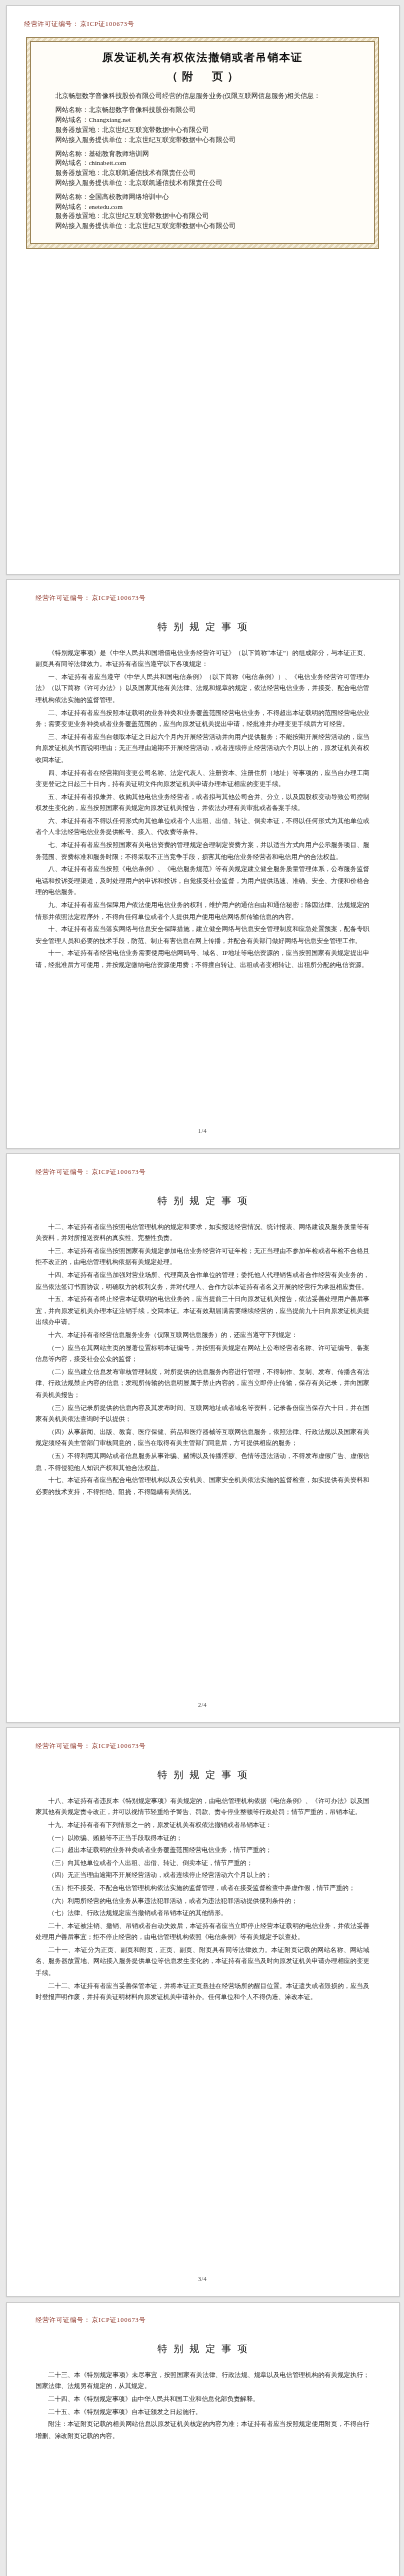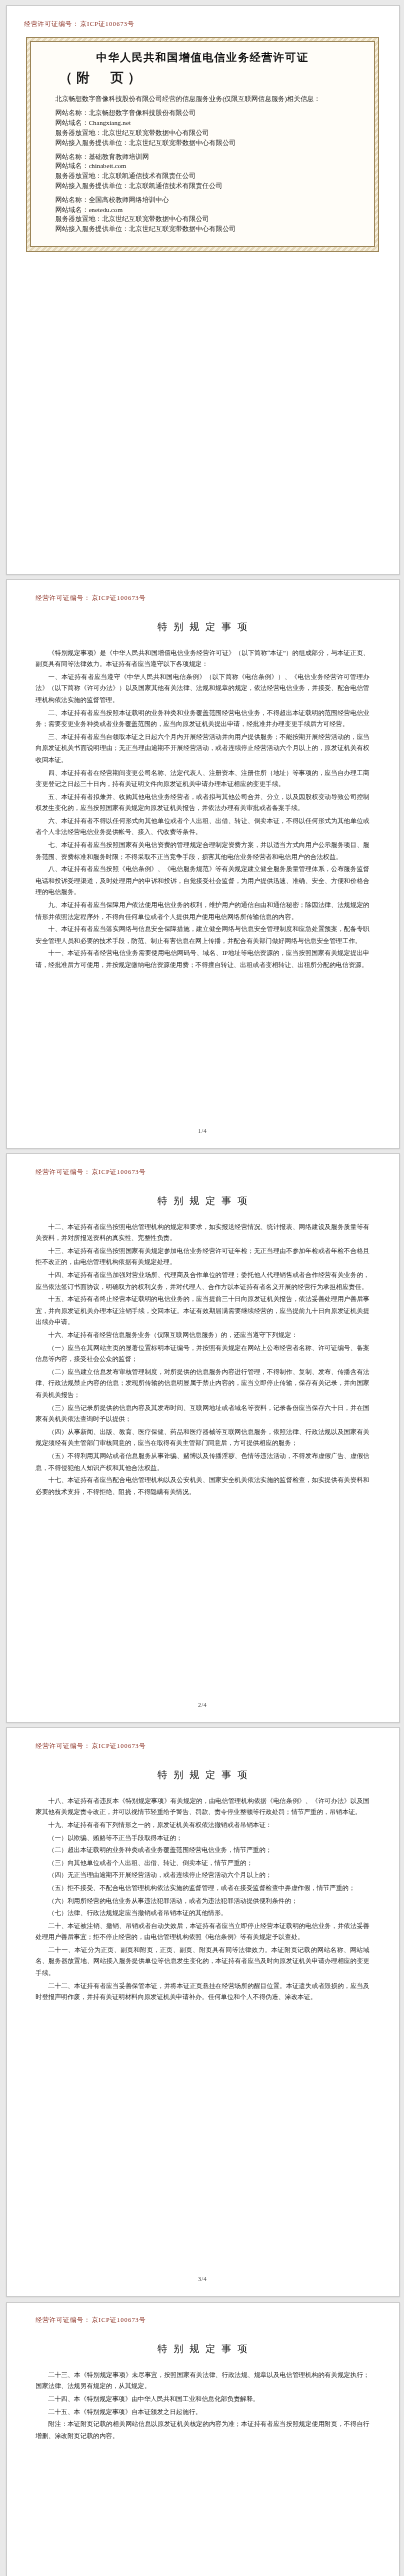--- a/index.html
+++ b/index.html
@@ -30,21 +30,21 @@
     background:repeating-linear-gradient(135deg,#e5d9bd 0 2.1px,#f6efdc 2.1px 4.1px);
   }
   .cert-inner {
     background:#fffdf8; border:0.5px solid #9c8557; padding:9.3px 24px 12.4px;
   }
   .cert-title {
     text-align:center; font-size:10.8px; font-weight:bold;
     letter-spacing:1px; margin:0; color:#111111;
   }
   .cert-subtitle {
-    font-size:13px; letter-spacing:4.1px; text-indent:4.1px;
+    text-align:center; font-size:11px; letter-spacing:4.1px; text-indent:4.1px;
     margin:4.1px 0 7.2px; font-weight:bold;
   }
   .cert-intro { font-size:6.7px; line-height:9.8px; margin:0 0 3.1px; }
   .cert-line  { font-size:6.7px; line-height:9.8px; margin:0; }
   .site-group { margin-top:4.1px; }
 
   
   .prov-page { padding:13.4px 29px 0; }
   .prov-title {
     text-align:center; font-size:9.8px; font-weight:normal;
@@ -63,21 +63,21 @@
 <body>
 
 <div class="stage">
 
   <section class="page">
     <div class="page-header">
       <span>经营许可证编号：</span><span class="num">京ICP证100673号</span>
     </div>
     <div class="cert-frame">
       <div class="cert-inner">
-        <h1 class="cert-title">中华人民共和国增值电信业务经营许可证</h1>
+        <h1 class="cert-title">原发证机关有权依法撤销或者吊销本证</h1>
         <div class="cert-subtitle">（附　页）</div>
         <p class="cert-intro">北京畅想数字音像科技股份有限公司经营的信息服务业务(仅限互联网信息服务)相关信息：</p>
         <div>
             <div class="site-group">
               <p class="cert-line">网站名称：北京畅想数字音像科技股份有限公司</p>
               <p class="cert-line">网站域名：Changxiang.net</p>
               <p class="cert-line">服务器放置地：北京世纪互联宽带数据中心有限公司</p>
               <p class="cert-line">网站接入服务提供单位：北京世纪互联宽带数据中心有限公司</p>
             </div>
             <div class="site-group">

